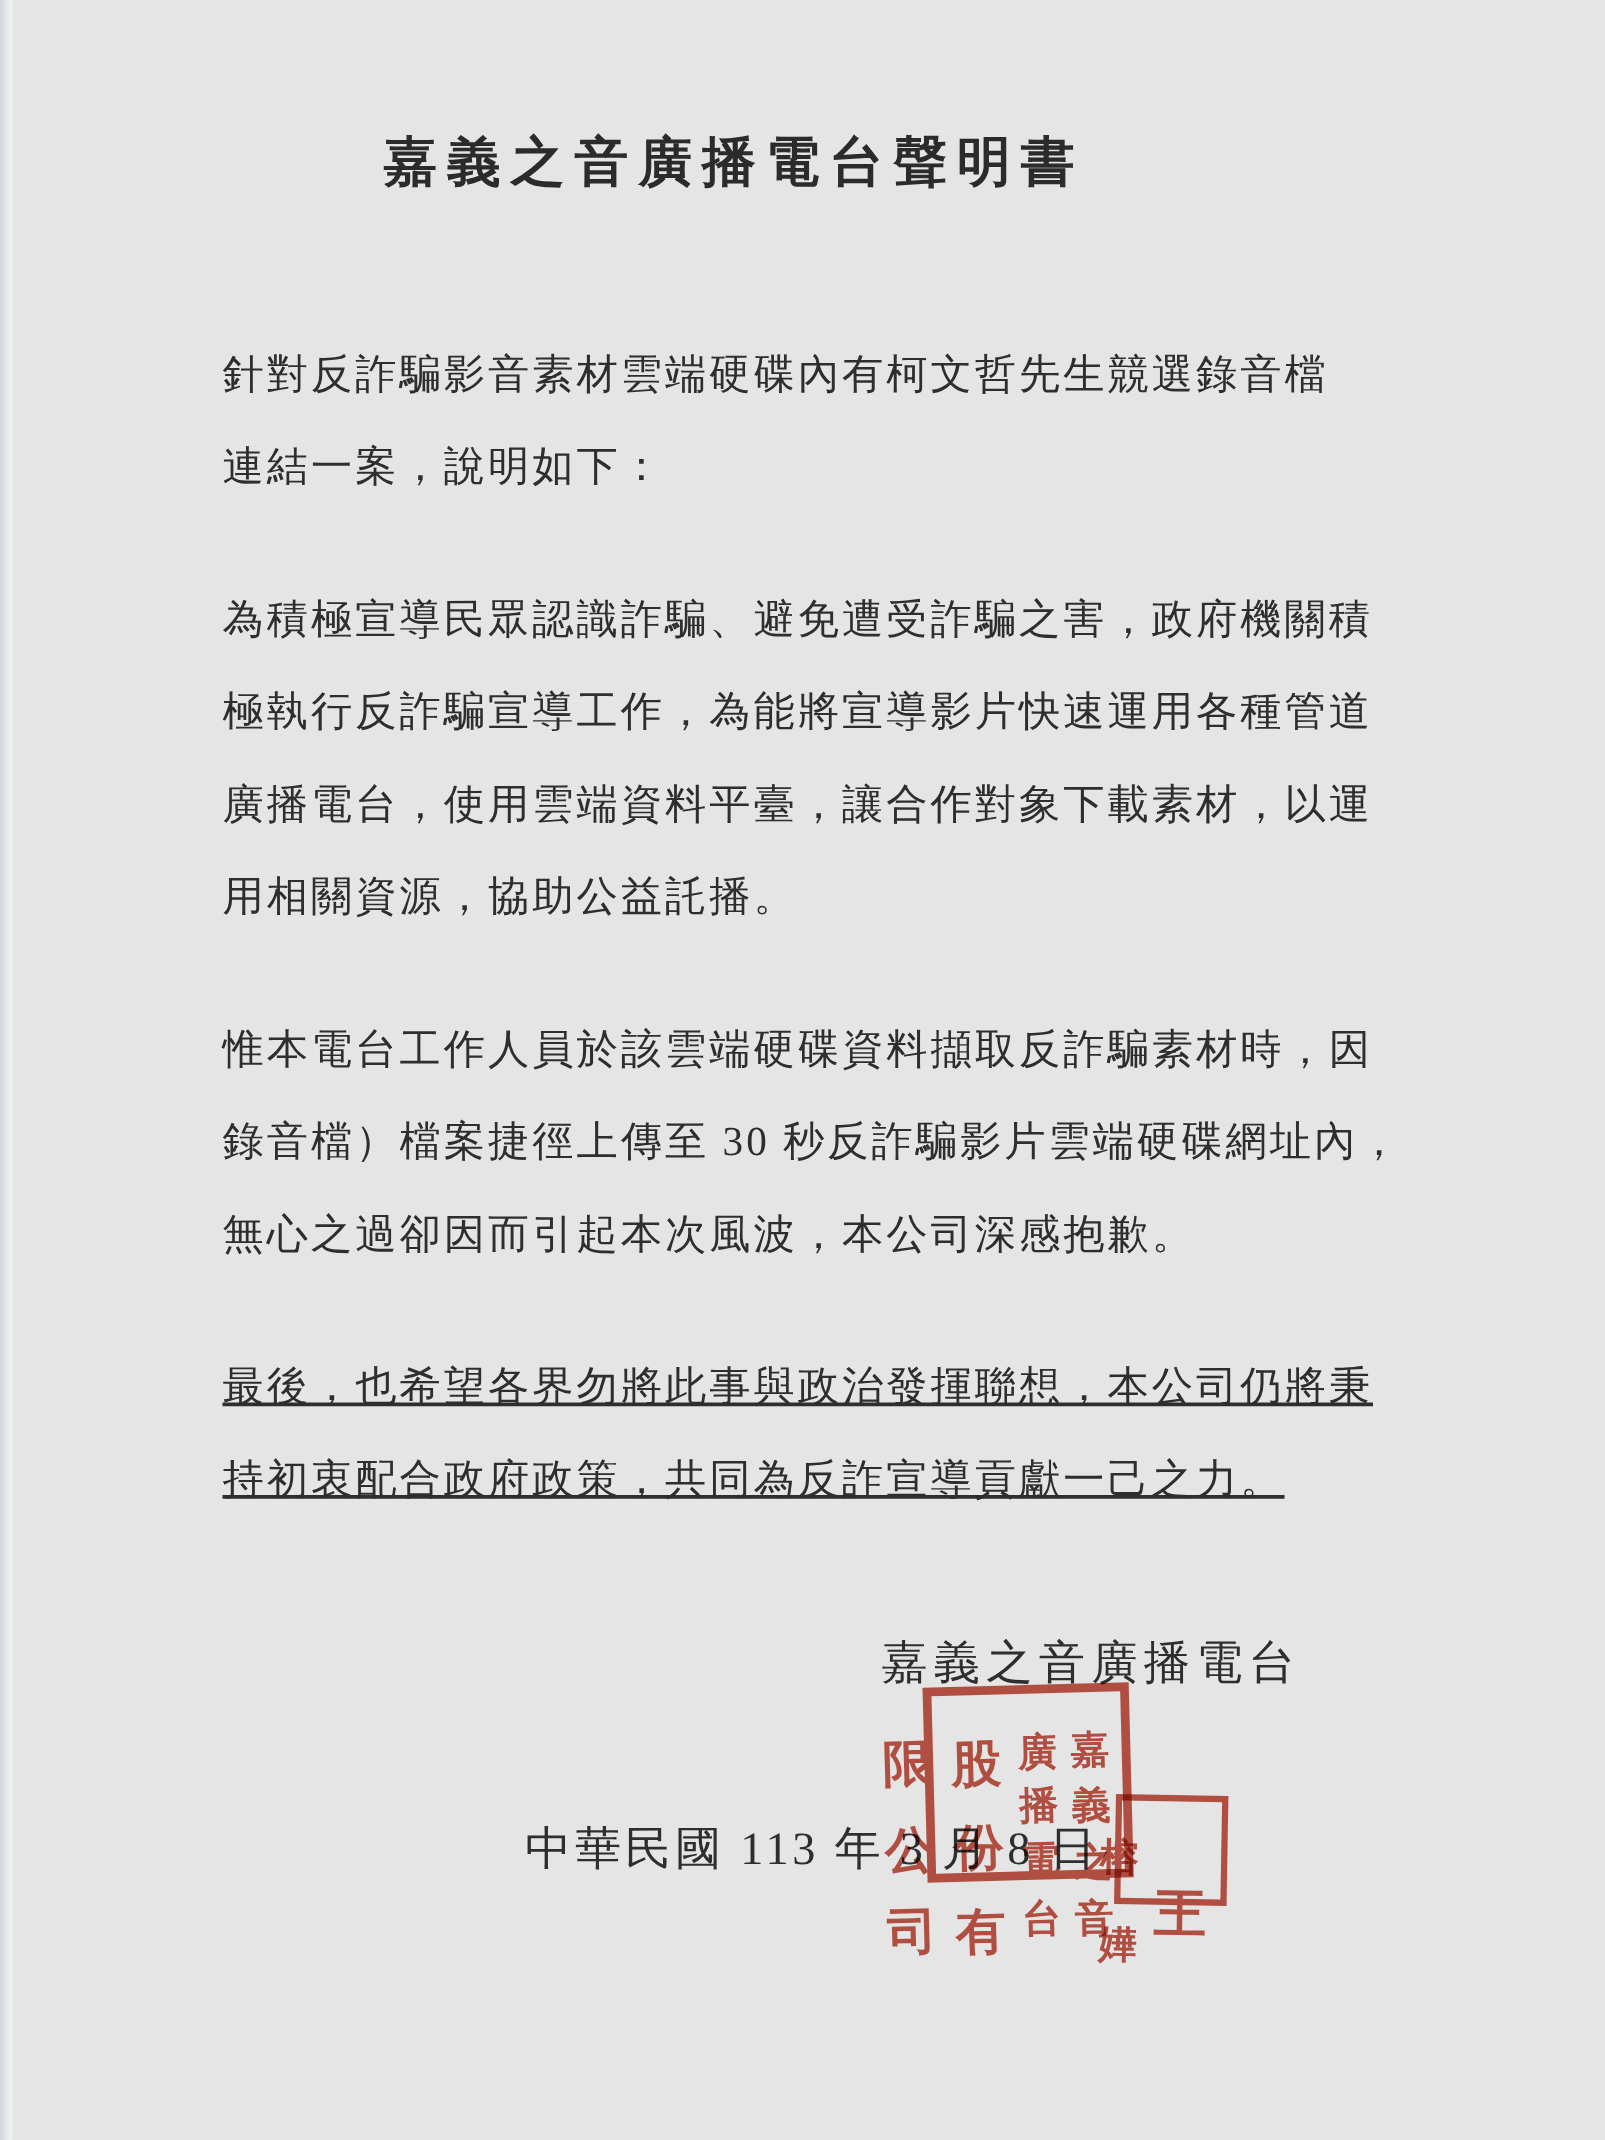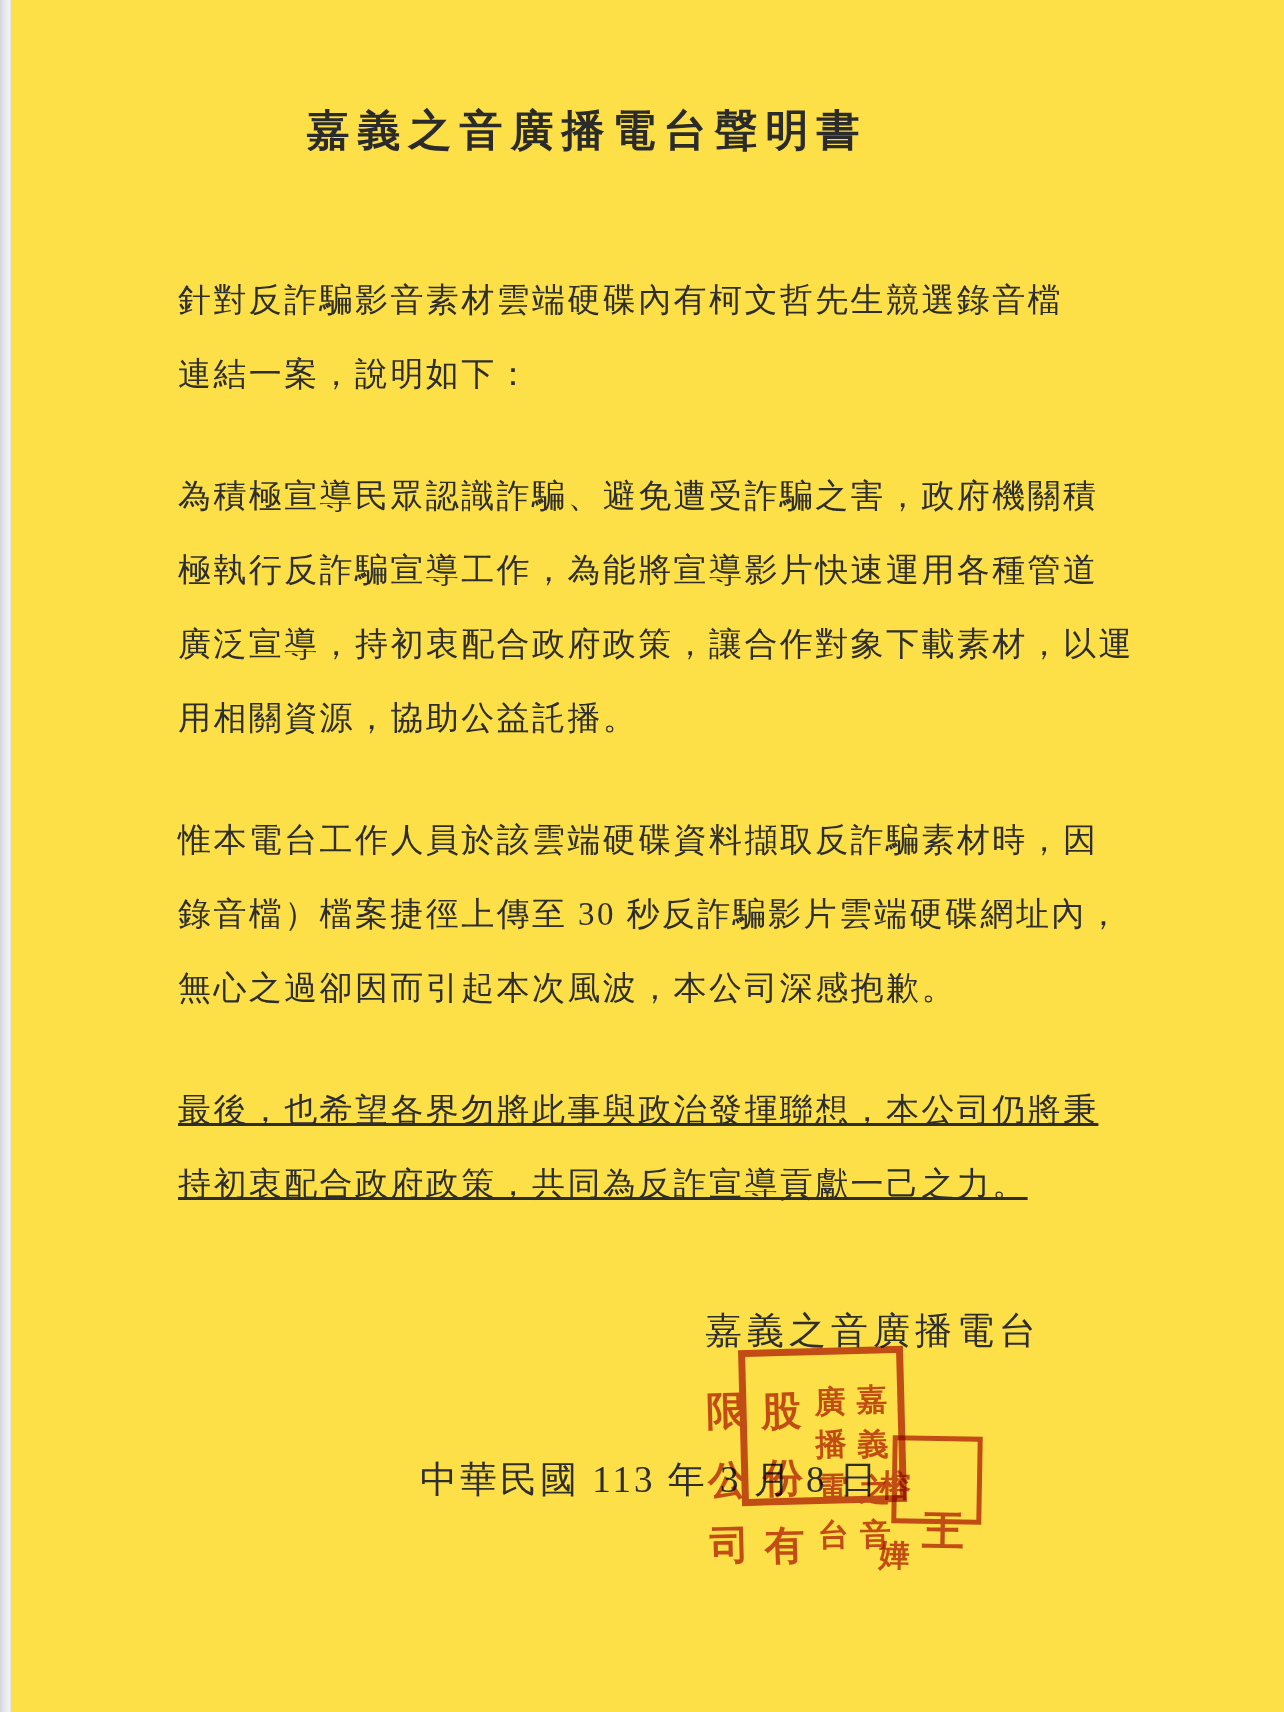--- a/index.html
+++ b/index.html
@@ -4,21 +4,21 @@
 <style>
   html, body {
     margin: 0;
     padding: 0;
     background: #ffffff;
   }
   .page {
     position: relative;
     width: 1284px;
     height: 1712px;
-    background: #fde047;
+    background: #e5e5e5;
     overflow: hidden;
     font-family: "Liberation Serif", "DejaVu Serif", serif;
     color: #2e2e2e;
   }
   .scan-edge {
     position: absolute;
     left: 0; top: 0;
     width: 10px; height: 100%;
     background: linear-gradient(to right, #d3d5dd, #e7e9ee 55%, #f2f3f6);
     border-right: 1px solid #e3e5ea;
@@ -118,21 +118,21 @@
   <h1 class="title">嘉義之音廣播電台聲明書</h1>
 
   <div class="doc-body">
     <p class="para">
       <span class="line">針對反詐騙影音素材雲端硬碟內有柯文哲先生競選錄音檔</span>
       <span class="line">連結一案，說明如下：</span>
     </p>
     <p class="para">
       <span class="line">為積極宣導民眾認識詐騙、避免遭受詐騙之害，政府機關積</span>
       <span class="line">極執行反詐騙宣導工作，為能將宣導影片快速運用各種管道</span>
-      <span class="line">廣泛宣導，持初衷配合政府政策，讓合作對象下載素材，以運</span>
+      <span class="line">廣播電台，使用雲端資料平臺，讓合作對象下載素材，以運</span>
       <span class="line">用相關資源，協助公益託播。</span>
     </p>
     <p class="para">
       <span class="line">惟本電台工作人員於該雲端硬碟資料擷取反詐騙素材時，因</span>
       <span class="line">錄音檔）檔案捷徑上傳至 30 秒反詐騙影片雲端硬碟網址內，</span>
       <span class="line">無心之過卻因而引起本次風波，本公司深感抱歉。</span>
     </p>
     <p class="para">
       <span class="line">最後，也希望各界勿將此事與政治發揮聯想，本公司仍將秉</span>
       <span class="line">持初衷配合政府政策，共同為反詐宣導貢獻一己之力。</span>

